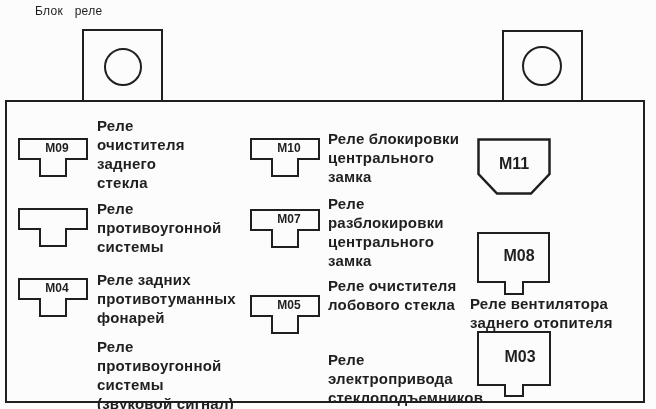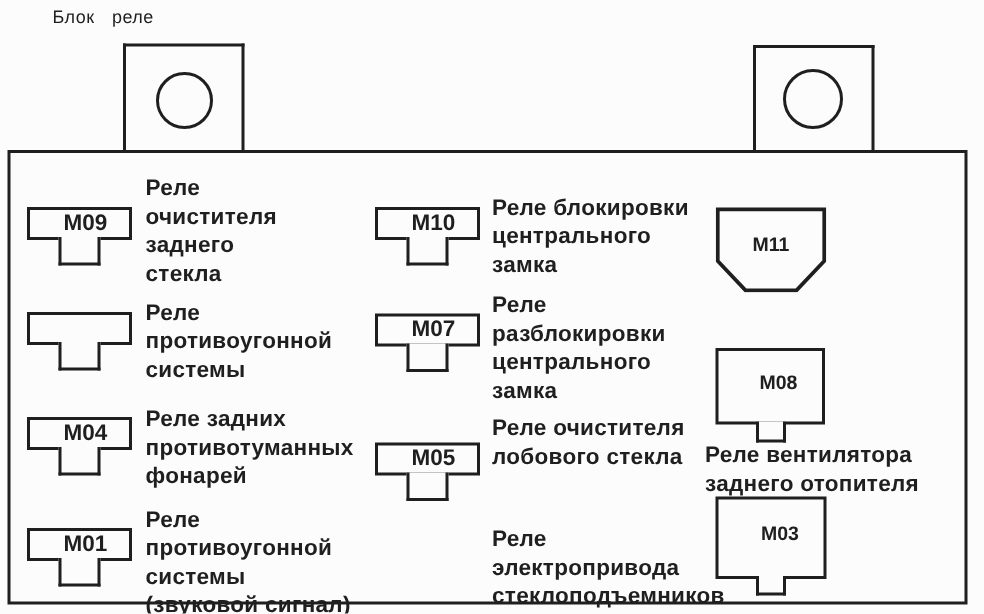--- a/index.html
+++ b/index.html
@@ -51,36 +51,36 @@
     box-sizing:border-box; border:2px solid var(--ink); background:var(--paper);
   }
   .relay-t .stem {
     position:absolute; left:21px; top:20px; width:28px; height:19px;
     box-sizing:border-box; border:2px solid var(--ink); border-top:none;
     background:var(--paper);
   }
   .relay-t .rid {
     position:absolute; left:0; top:0; width:78px; height:20px;
     text-align:center; line-height:21px;
-    font-size:15px; font-weight:bold;
+    font-size:12px; font-weight:bold;
   }
   
   .relay-box { position:absolute; }
   .relay-box .rbody {
     position:absolute; left:0; top:0;
     box-sizing:border-box; border:2px solid var(--ink); background:var(--paper);
   }
   .relay-box .rtab {
     position:absolute;
     box-sizing:border-box; border:2px solid var(--ink); border-top:none;
     background:var(--paper);
   }
   .relay-box .rid, .relay-pent .rid {
     position:absolute; left:0; width:100%;
-    text-align:center; font-size:13px; font-weight:bold;
+    text-align:center; font-size:16px; font-weight:bold;
   }
   .relay-pent { position:absolute; }
   .relay-pent svg { display:block; }
   
   .lbl {
     position:absolute;
     font-size:15px; line-height:19px; font-weight:bold;
     letter-spacing:0.2px;
     white-space:pre-line;
   }
@@ -105,25 +105,20 @@
     <span class="rid">M09</span>
   </div>
   <div class="relay-t" style="left:11px;top:106px">
     <div class="wide"></div>
     <div class="stem"></div>
   </div>
   <div class="relay-t" style="left:11px;top:176px">
     <div class="wide"></div>
     <div class="stem"></div>
     <span class="rid">M04</span>
-  </div>
-  <div class="relay-t" style="left:11px;top:250px">
-    <div class="wide"></div>
-    <div class="stem"></div>
-    <span class="rid">M01</span>
   </div>
 
   <div class="lbl" style="left:90px;top:14px">Реле
 очистителя
 заднего
 стекла</div>
   <div class="lbl" style="left:90px;top:97px">Реле
 противоугонной
 системы</div>
   <div class="lbl" style="left:90px;top:168px">Реле задних

